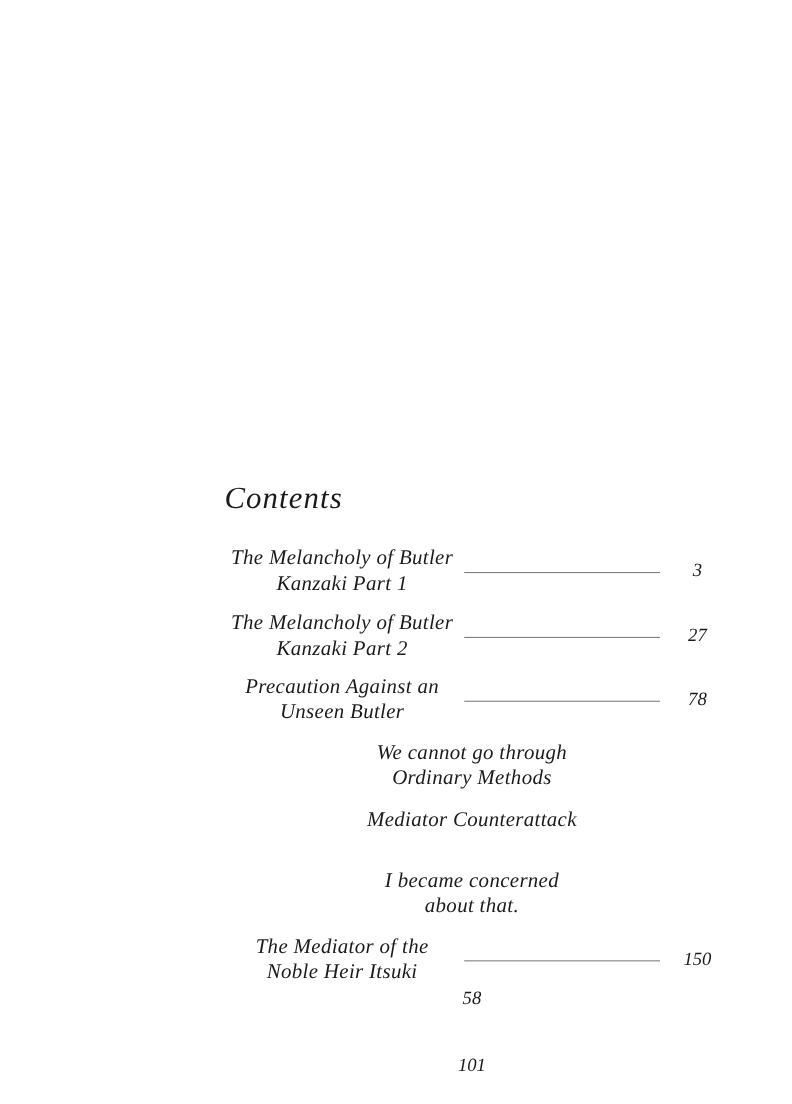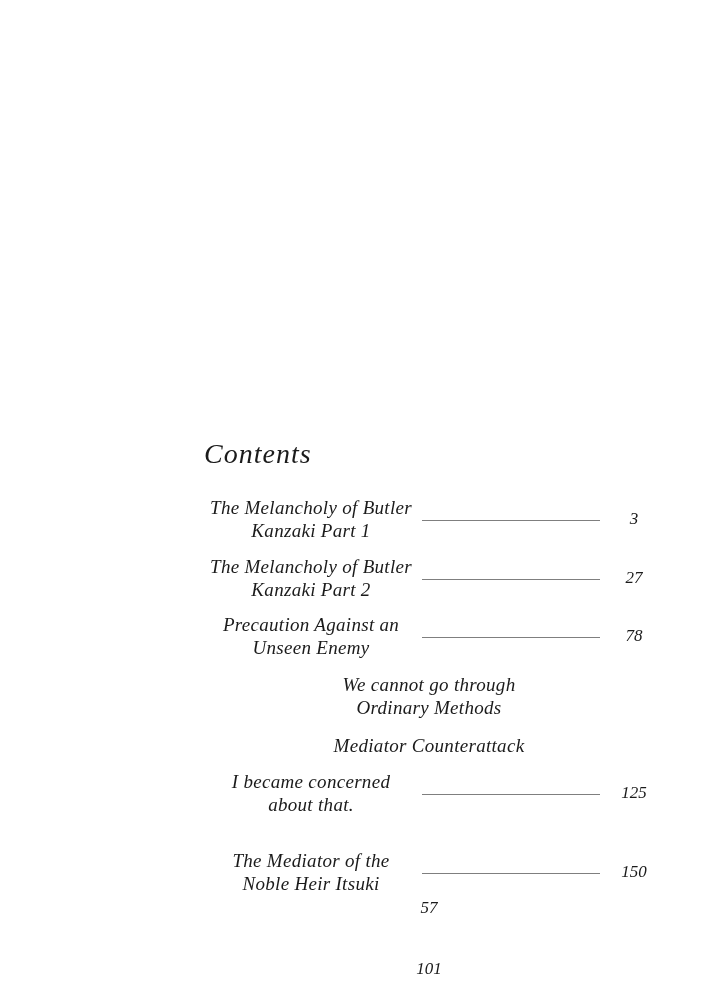--- a/index.html
+++ b/index.html
@@ -34,21 +34,21 @@
     width: 458px;
     height: 48px;
     display: flex;
     align-items: center;
   }
   .entry:nth-of-type(1) { top: 495px; }
   .entry:nth-of-type(2) { top: 554px; }
   .entry:nth-of-type(3) { top: 612px; }
   .entry:nth-of-type(4) { top: 673px; flex-direction: column; }
   .entry:nth-of-type(5) { top: 734px; flex-direction: column; }
-  .entry:nth-of-type(6) { top: 769px; }
+  .entry:nth-of-type(6) { top: 789px; flex-direction: column; }
   .entry:nth-of-type(7) { top: 848px; }
   .entry-title {
     width: 222px;
     flex: 0 0 222px;
     text-align: center;
     font-style: italic;
     font-size: 19px;
     line-height: 23px;
     color: var(--text-color);
     letter-spacing: 0.3px;
@@ -80,29 +80,29 @@
     <div class="page-num">3</div>
   </div>
 
   <div class="entry">
     <div class="entry-title"><span>The Melancholy of Butler</span><br><span>Kanzaki Part 2</span></div>
     <div class="leader"></div>
     <div class="page-num">27</div>
   </div>
 
   <div class="entry">
-    <div class="entry-title"><span>Precaution Against an</span><br><span>Unseen Enemy</span></div>
+    <div class="entry-title"><span>Precaution Against an</span><br><span>Unseen Butler</span></div>
     <div class="leader"></div>
     <div class="page-num">78</div>
   </div>
 
   <div class="entry">
     <div class="entry-title"><span>We cannot go through</span><br><span>Ordinary Methods</span></div>
     <div class="leader"></div>
-    <div class="page-num">57</div>
+    <div class="page-num">58</div>
   </div>
 
   <div class="entry">
     <div class="entry-title"><span>Mediator Counterattack</span></div>
     <div class="leader"></div>
     <div class="page-num">101</div>
   </div>
 
   <div class="entry">
     <div class="entry-title"><span>I became concerned</span><br><span>about that.</span></div>

